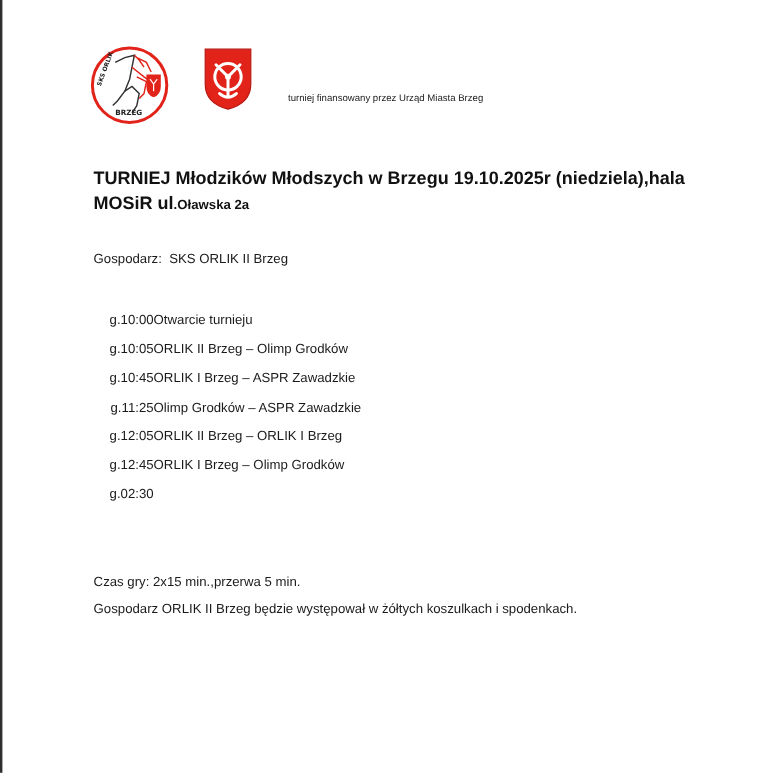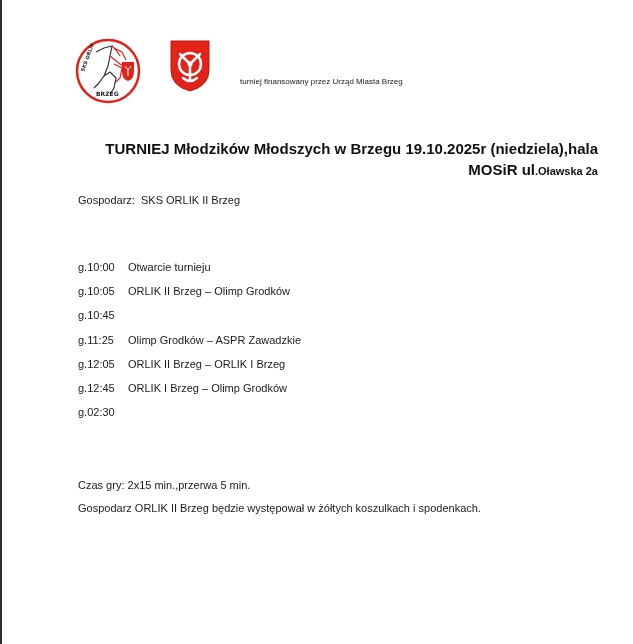--- a/index.html
+++ b/index.html
@@ -39,43 +39,43 @@
       white-space: nowrap;
     }
     .title {
       position: absolute;
       left: 78px; top: 138px;
       width: 520px;
       font-size: 15px;
       font-weight: bold;
       line-height: 21px;
       color: #111;
-      text-align: right;
     }
     .title .small {
       font-size: 11px;
     }
     .host {
       position: absolute;
-      left: 78px; top: 194px;
+      left: 78px; top: 210px;
       font-size: 11px;
       white-space: nowrap;
     }
     .schedule {
       position: absolute;
       left: 78px; top: 261px;
     }
     .sched-row {
       height: 24.2px;
       font-size: 11px;
       white-space: nowrap;
       display: flex;
     }
     .sched-time {
       width: 50px;
+      text-align: right;
     }
     .notes {
       position: absolute;
       left: 78px; top: 479px;
       font-size: 11px;
     }
     .notes .line {
       height: 23px;
       white-space: nowrap;
     }
@@ -119,20 +119,21 @@
   <div class="sched-row">
     <span class="sched-time">g.10:00</span>
     <span>Otwarcie turnieju</span>
   </div>
   <div class="sched-row">
     <span class="sched-time">g.10:05</span>
     <span>ORLIK II Brzeg – Olimp Grodków</span>
   </div>
   <div class="sched-row">
     <span class="sched-time">g.10:45</span>
+    <span>ORLIK I Brzeg – ASPR Zawadzkie</span>
   </div>
   <div class="sched-row">
     <span class="sched-time">g.11:25</span>
     <span>Olimp Grodków – ASPR Zawadzkie</span>
   </div>
   <div class="sched-row">
     <span class="sched-time">g.12:05</span>
     <span>ORLIK II Brzeg – ORLIK I Brzeg</span>
   </div>
   <div class="sched-row">

